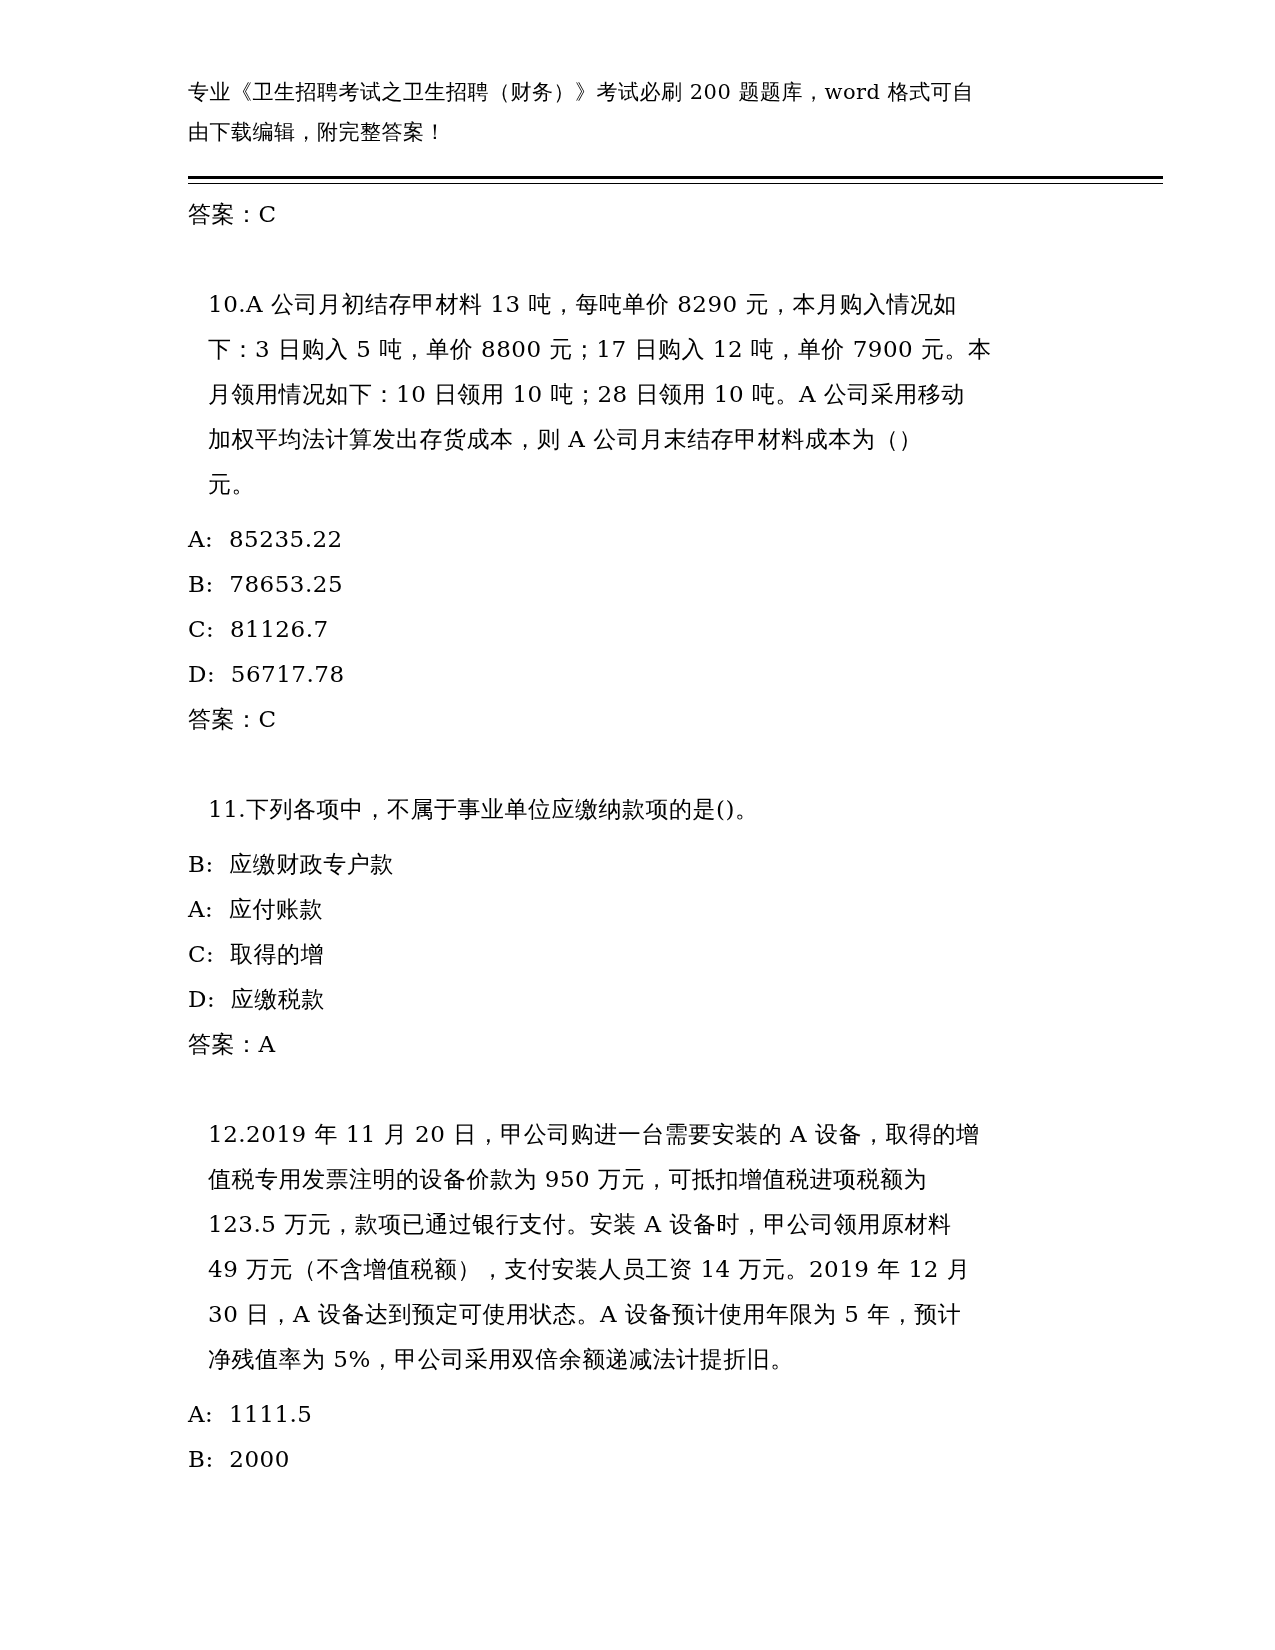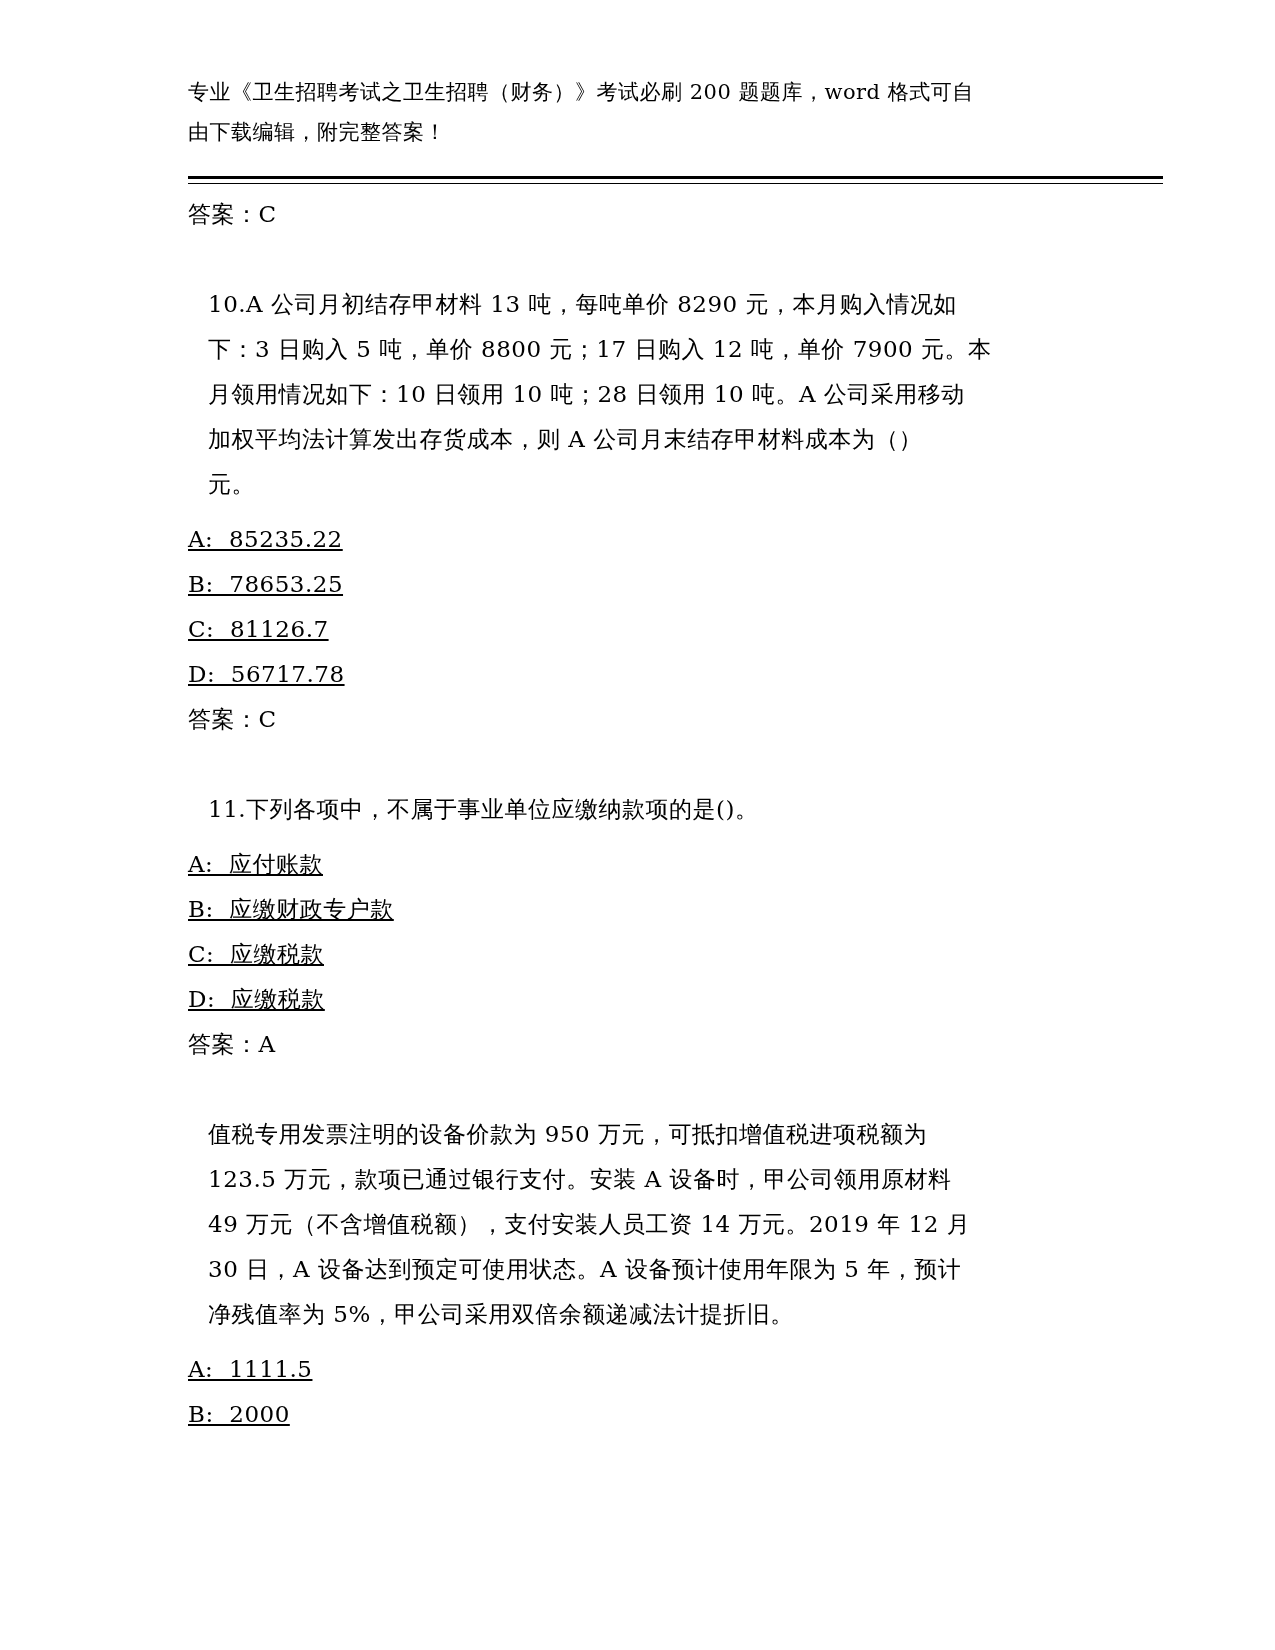--- a/index.html
+++ b/index.html
@@ -48,21 +48,20 @@
   }
   .answer {
     font-weight: 400;
   }
   .question {
     margin-top: 45px;
     margin-left: 20px;
   }
   .options {
     margin-top: 10px;
-    text-decoration: underline;
   }
 </style>
 </head>
 <body>
 
 <div class="page">
 
   <header>
     <p class="hline">专业《卫生招聘考试之卫生招聘（财务）》考试必刷 200 题题库，word 格式可自</p>
     <p class="hline">由下载编辑，附完整答案！</p>
@@ -88,29 +87,30 @@
       <p class="para">D:  56717.78</p>
     </div>
 
     <p class="para answer">答案：C</p>
 
     <div class="question">
       <p class="para">11.下列各项中，不属于事业单位应缴纳款项的是()。</p>
     </div>
 
     <div class="options">
+      <p class="para">B:  应缴财政专户款</p>
       <p class="para">A:  应付账款</p>
-      <p class="para">B:  应缴财政专户款</p>
-      <p class="para">C:  应缴税款</p>
+      <p class="para">C:  取得的增</p>
       <p class="para">D:  应缴税款</p>
     </div>
 
     <p class="para answer">答案：A</p>
 
     <div class="question">
+      <p class="para">12.2019 年 11 月 20 日，甲公司购进一台需要安装的 A 设备，取得的增</p>
       <p class="para">值税专用发票注明的设备价款为 950 万元，可抵扣增值税进项税额为</p>
       <p class="para">123.5 万元，款项已通过银行支付。安装 A 设备时，甲公司领用原材料</p>
       <p class="para">49 万元（不含增值税额），支付安装人员工资 14 万元。2019 年 12 月</p>
       <p class="para">30 日，A 设备达到预定可使用状态。A 设备预计使用年限为 5 年，预计</p>
       <p class="para">净残值率为 5%，甲公司采用双倍余额递减法计提折旧。</p>
     </div>
 
     <div class="options">
       <p class="para">A:  1111.5</p>
       <p class="para">B:  2000</p>

